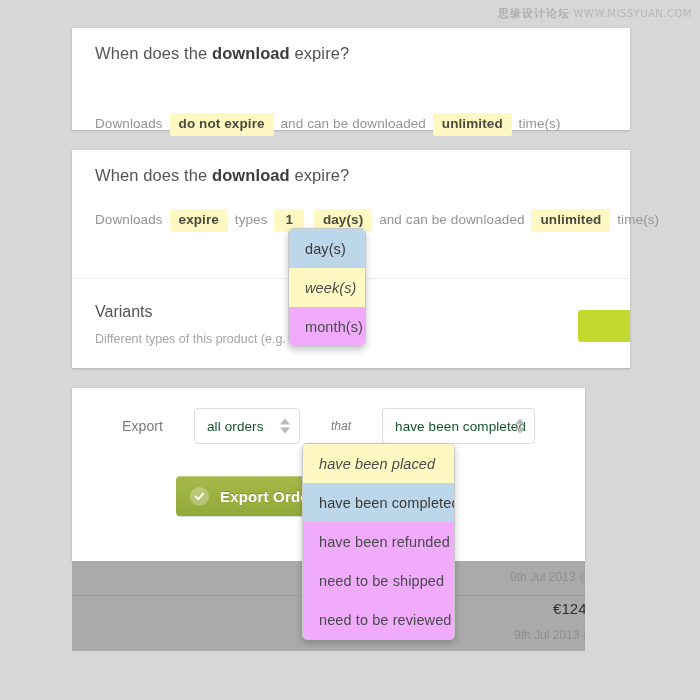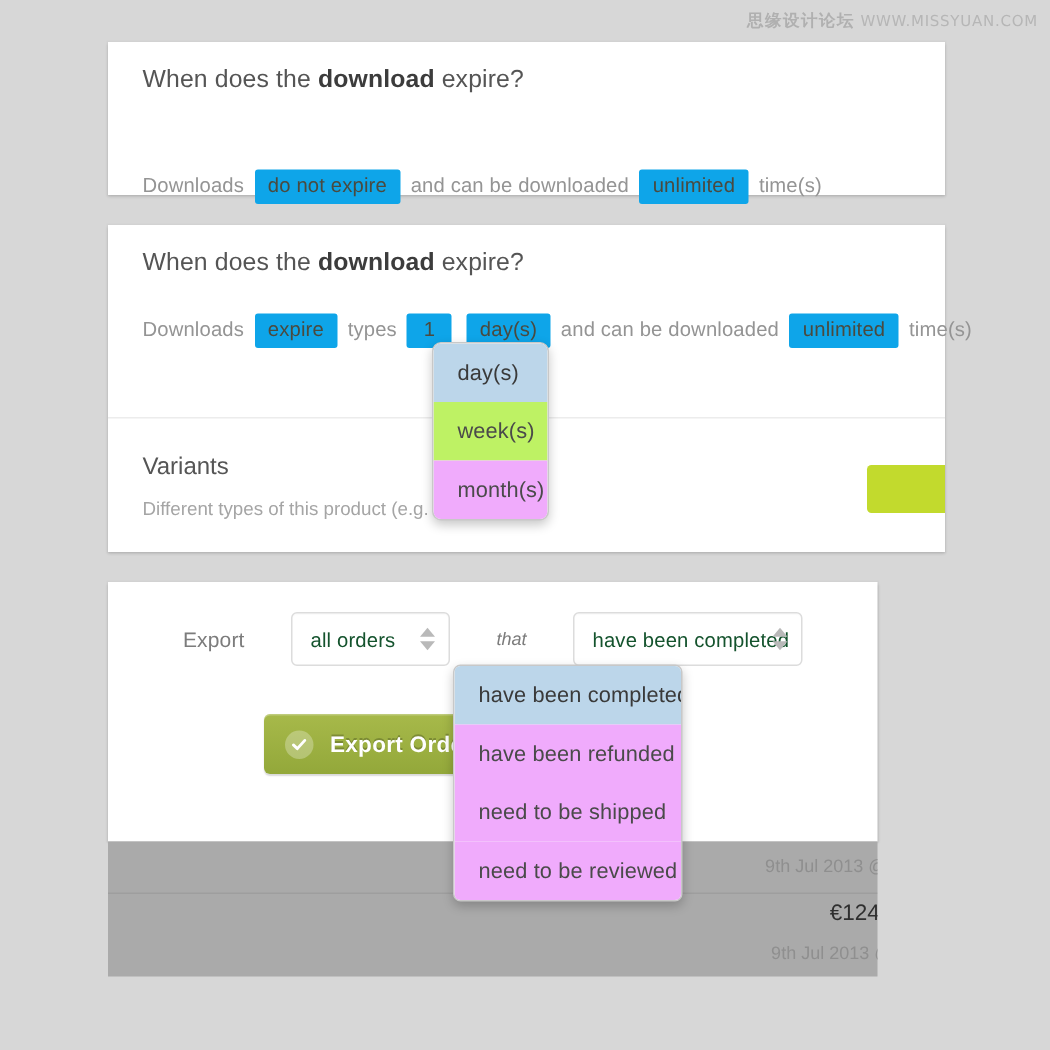--- a/index.html
+++ b/index.html
@@ -81,23 +81,23 @@
     left: 23px;
     font-size: 13.5px;
     color: #8a8a8a;
     white-space: nowrap;
     letter-spacing: 0.1px;
   }
   .sentence > span { vertical-align: baseline; }
 
   .token {
     display: inline-block;
-    background: #0ea5e9;
+    background: #fef9c3;
     color: #4a4a3f;
-    font-weight: normal;
+    font-weight: bold;
     padding: 4px 9px 5px 9px;
     border-radius: 2px;
     margin: 0 3px;
     font-size: 13.5px;
     line-height: 14px;
     position: relative;
   }
   .token.num { padding-left: 11px; padding-right: 11px; }
 
   .plain { color: #949494; }
@@ -115,21 +115,21 @@
   .popup-item {
     font-size: 14.5px;
     color: #4a4a4a;
     padding: 0 16px;
     display: flex;
     align-items: center;
     white-space: nowrap;
     background: #f0abfc;
     letter-spacing: 0.1px;
   }
-  .popup-item.alt { background: #bef264; }
+  .popup-item.alt { background: #fef9c3; font-style: italic; }
   .popup-item.selected { background: #bcd6ea; color: #3a3a3a; }
 
   
   #popup-period {
     left: 288px;
     top: 228px;
     width: 76px;
     border-radius: 6px;
   }
   #popup-period .popup-item { height: 39px; }
@@ -396,17 +396,18 @@
     <span class="check-icon">
       <svg width="11" height="11" viewBox="0 0 11 11">
         <path d="M1.6 5.6 L4.2 8.1 L9.2 2.6" fill="none" stroke="#ffffff" stroke-width="1.9" stroke-linecap="round" stroke-linejoin="round"></path>
       </svg>
     </span>
     <span class="export-button-label">Export Orders</span>
   </div>
 </div>
 
 <div class="popup" id="popup-order-status">
+  <div class="popup-item alt">have been placed</div>
   <div class="popup-item selected">have been completed</div>
   <div class="popup-item">have been refunded</div>
   <div class="popup-item">need to be shipped</div>
   <div class="popup-item">need to be reviewed</div>
 </div>
 
 </body></html>

